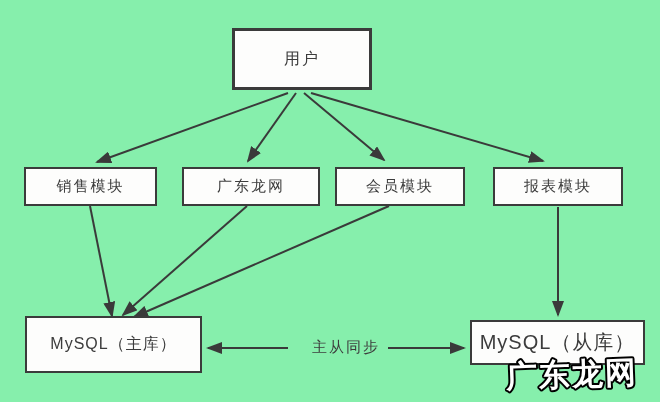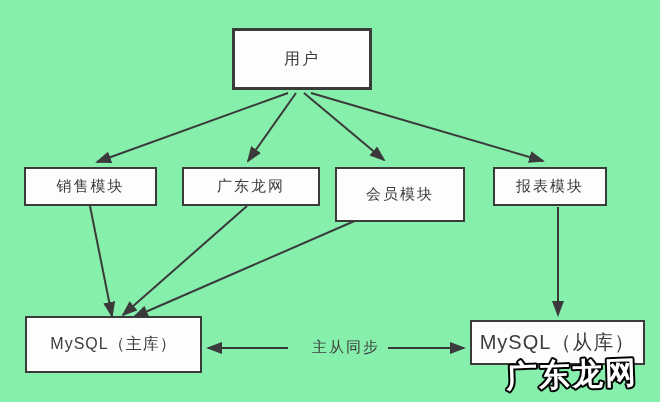--- a/index.html
+++ b/index.html
@@ -31,22 +31,22 @@
     align-items: center;
     justify-content: center;
     color: #3c3c3c;
     font-size: 15px;
     letter-spacing: 2px;
     white-space: nowrap;
   }
   .n-user   { left: 232px; top: 28px;  width: 140px; height: 62px; border-width: 3px; font-size: 16px; }
   .n-sales  { left: 24px;  top: 167px; width: 133px; height: 39px; }
   .n-inv    { left: 182px; top: 167px; width: 138px; height: 39px; }
-  .n-member { left: 335px; top: 167px; width: 130px; height: 55px; }
-  .n-report { left: 493px; top: 167px; width: 114px; height: 39px; }
+  .n-member { left: 335px; top: 167px; width: 130px; height: 39px; }
+  .n-report { left: 493px; top: 167px; width: 130px; height: 39px; }
   .n-master { left: 25px;  top: 316px; width: 177px; height: 57px; font-size: 16px; letter-spacing: 1px; }
   .n-slave  { left: 470px; top: 320px; width: 175px; height: 45px; font-size: 20px; letter-spacing: 1px; }
   .sync-label {
     position: absolute;
     z-index: 2;
     left: 296px; top: 338px;
     width: 84px;
     text-align: right;
     color: #3c3c3c;
     font-size: 15px;

